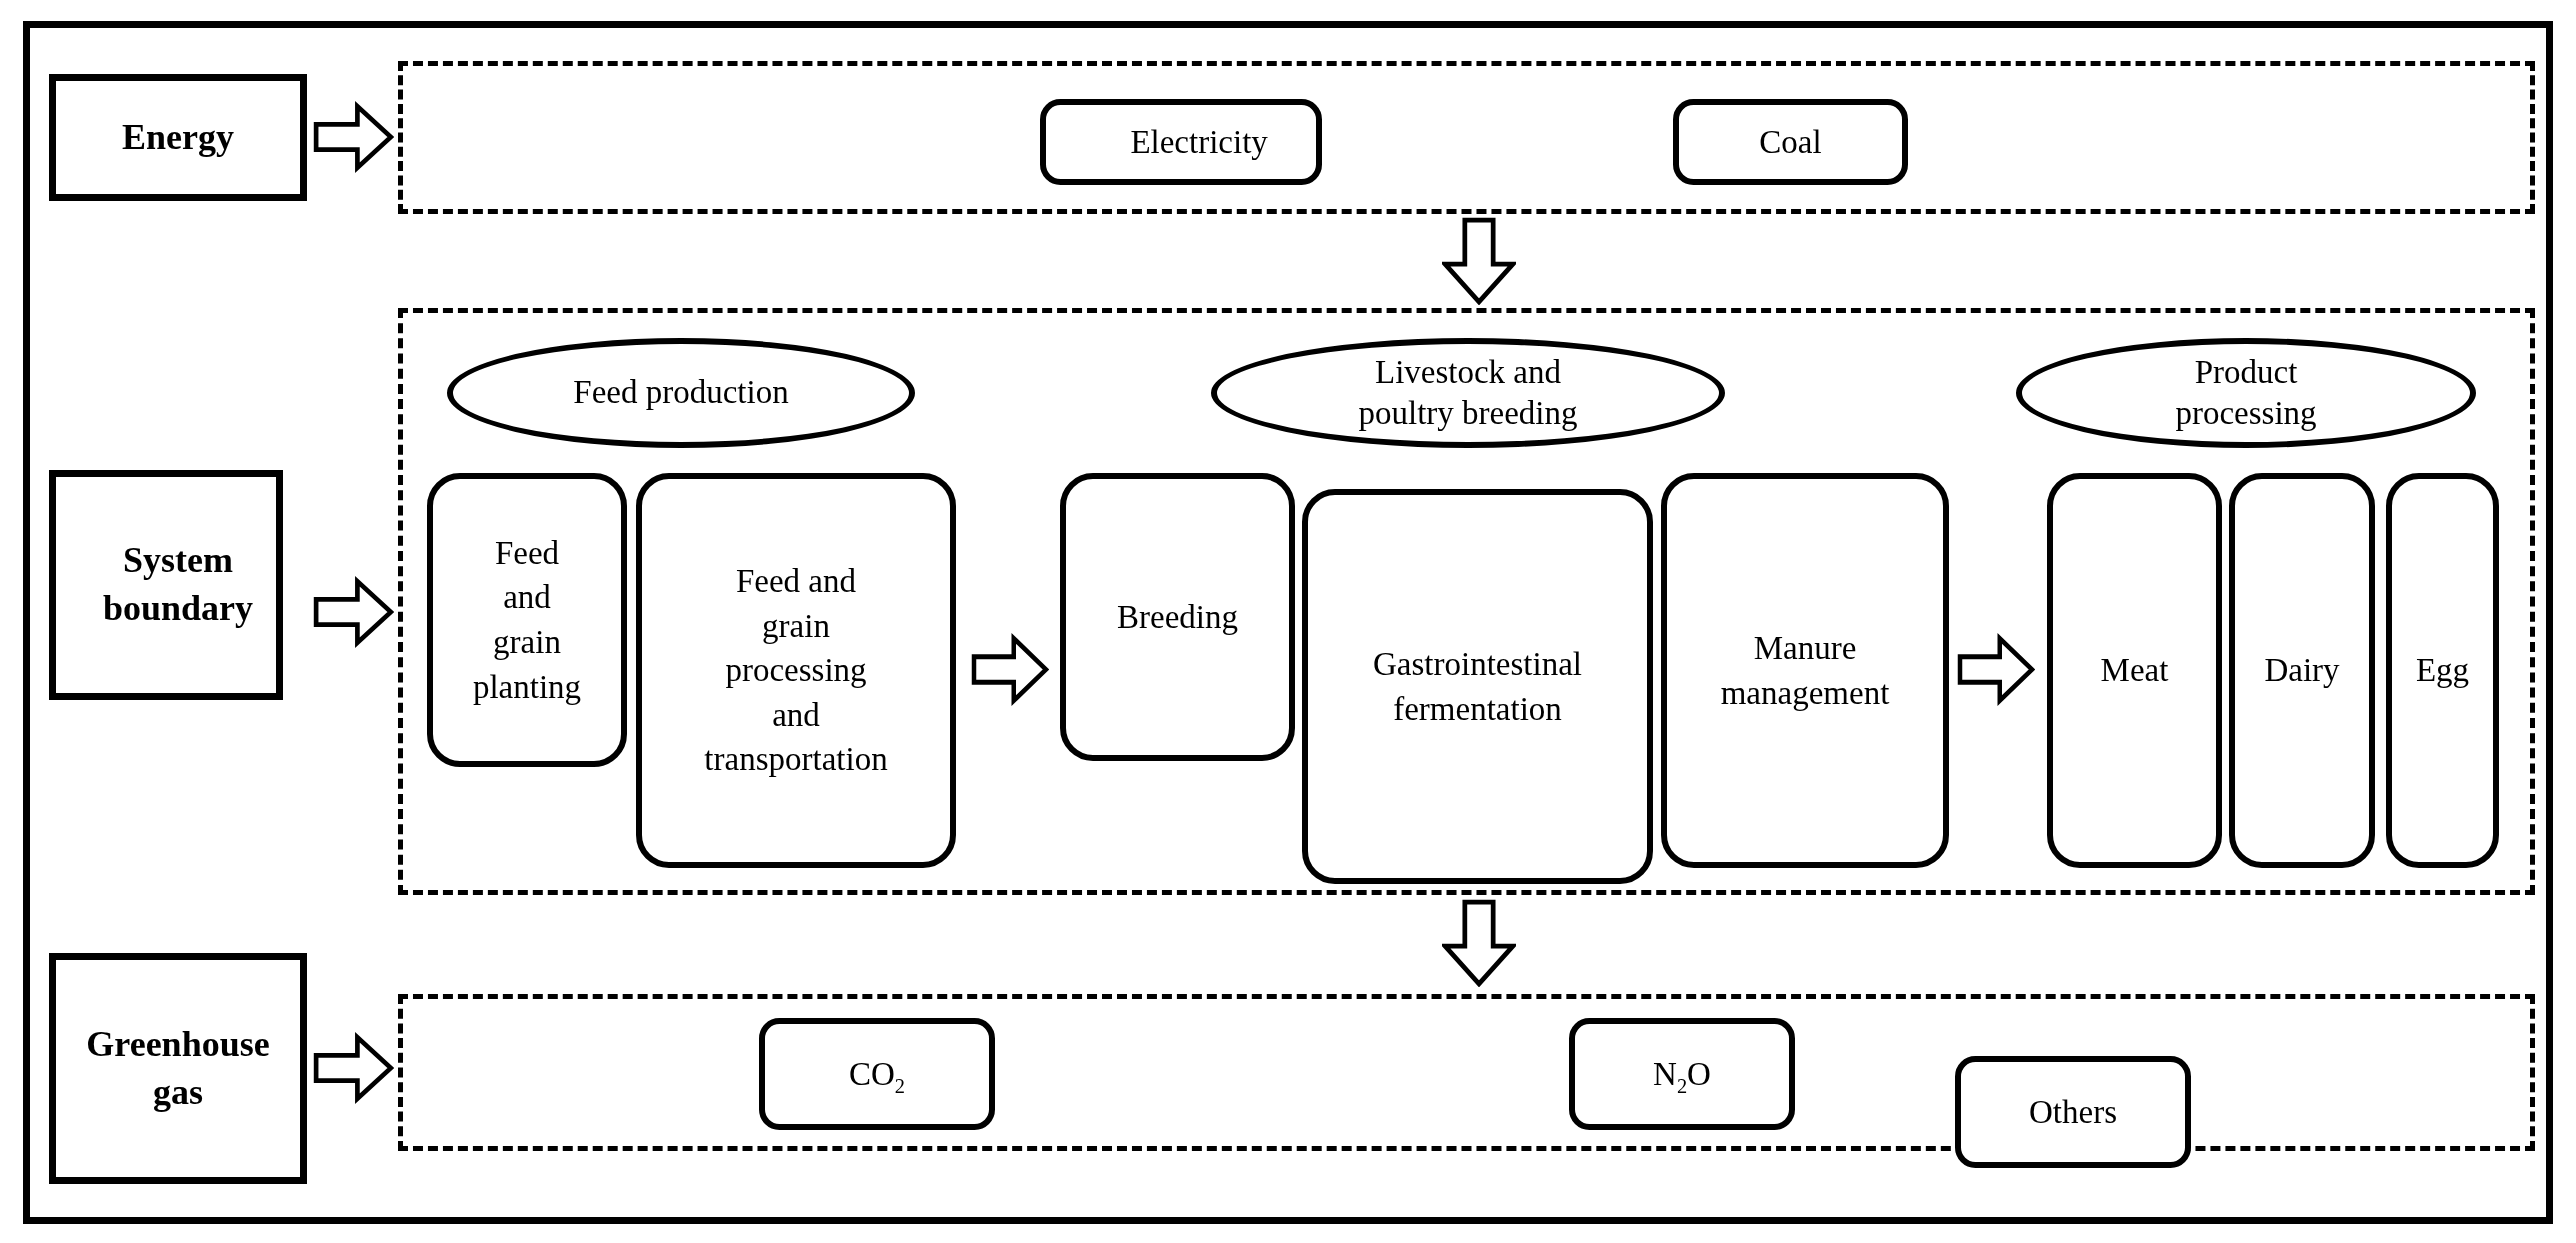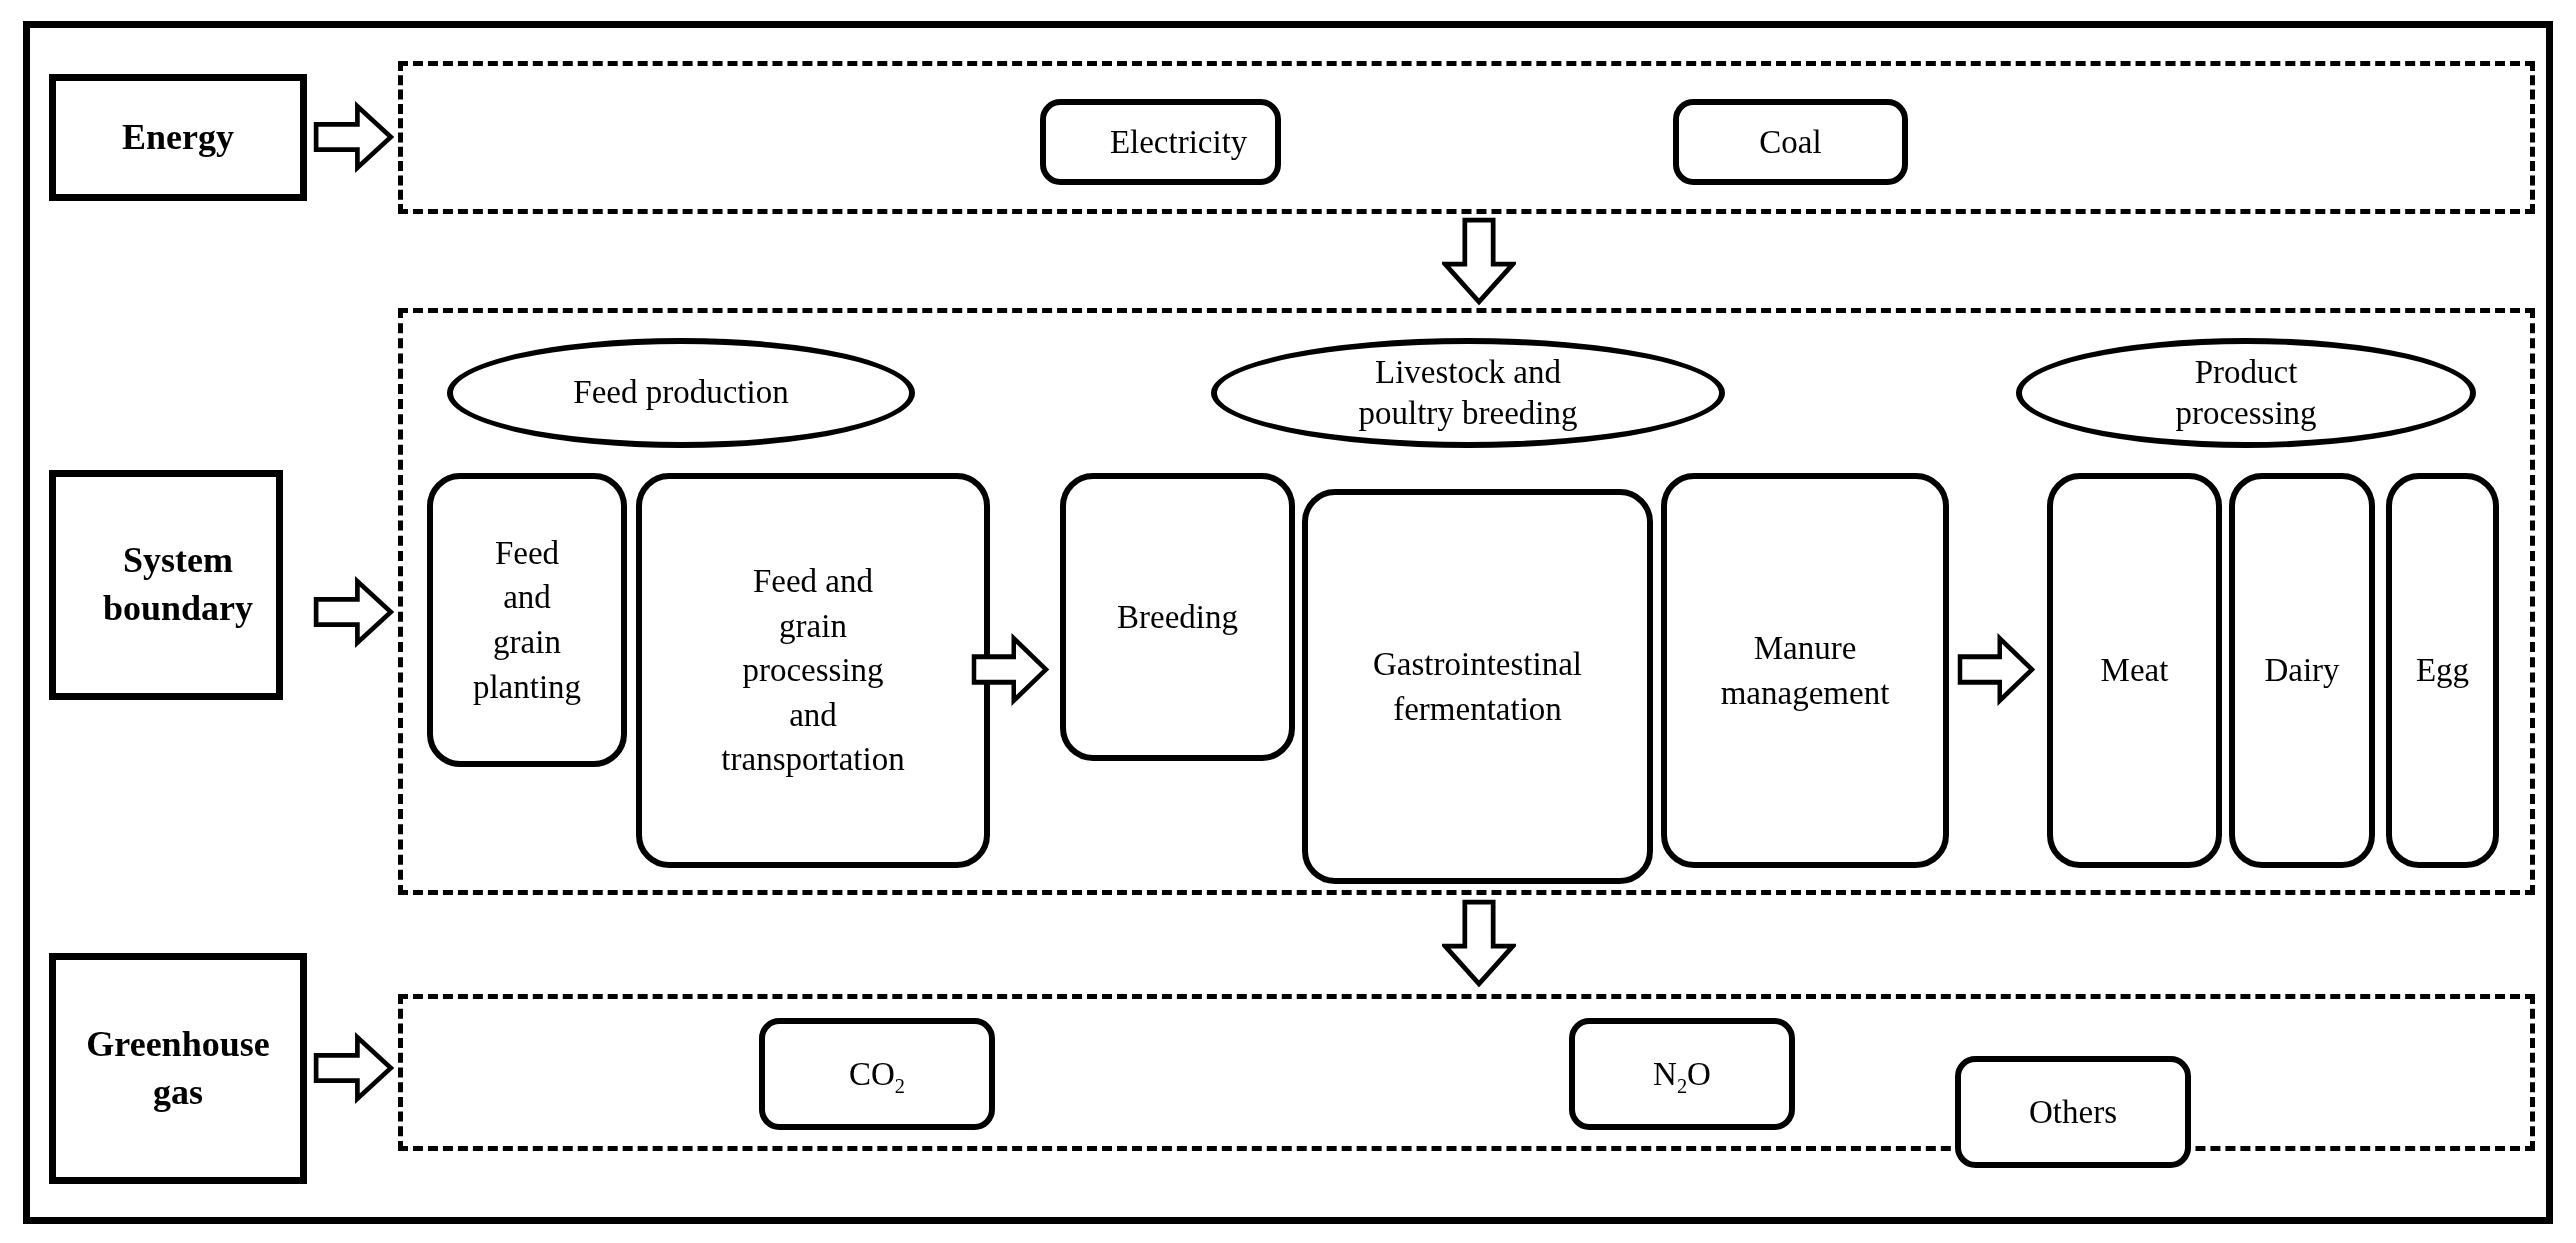--- a/index.html
+++ b/index.html
@@ -77,21 +77,21 @@
   <div class="abs label-box" style="left:49px; top:74px; width:258px; height:127px;">
     <span class="txt">Energy</span>
   </div>
 
   <svg class="abs arrow" style="left:313px; top:100px;" width="81" height="74" viewBox="0 0 104 94" preserveAspectRatio="none">
     <polygon points="4,31 57,31 57,8 100,47 57,86 57,63 4,63"></polygon>
   </svg>
 
   <div class="abs dashed-zone" style="left:398px; top:61px; width:2137px; height:153px;"></div>
 
-  <div class="abs node" style="left:1040px; top:99px; width:241px; height:86px;padding-left:44px;">
+  <div class="abs node" style="left:1040px; top:99px; width:282px; height:86px;padding-left:44px;">
     <span class="txt">Electricity</span>
   </div>
 
   <div class="abs node" style="left:1673px; top:99px; width:235px; height:86px;">
     <span class="txt">Coal</span>
   </div>
 
   <svg class="abs arrow" style="left:1442px; top:217px;" width="74" height="88" viewBox="0 0 94 112" preserveAspectRatio="none">
     <polygon points="29,4 65,4 65,60 90,60 47,108 4,60 29,60"></polygon>
   </svg>
@@ -119,21 +119,21 @@
 processing</span>
   </div>
 
   <div class="abs node process" style="left:427px; top:473px; width:200px; height:294px;">
     <span class="txt">Feed
 and
 grain
 planting</span>
   </div>
 
-  <div class="abs node process" style="left:636px; top:473px; width:354px; height:395px;">
+  <div class="abs node process" style="left:636px; top:473px; width:320px; height:395px;">
     <span class="txt">Feed and
 grain
 processing
 and
 transportation</span>
   </div>
 
   <svg class="abs arrow" style="left:971px; top:632px;" width="78" height="75" viewBox="0 0 104 94" preserveAspectRatio="none">
     <polygon points="4,31 57,31 57,8 100,47 57,86 57,63 4,63"></polygon>
   </svg>

